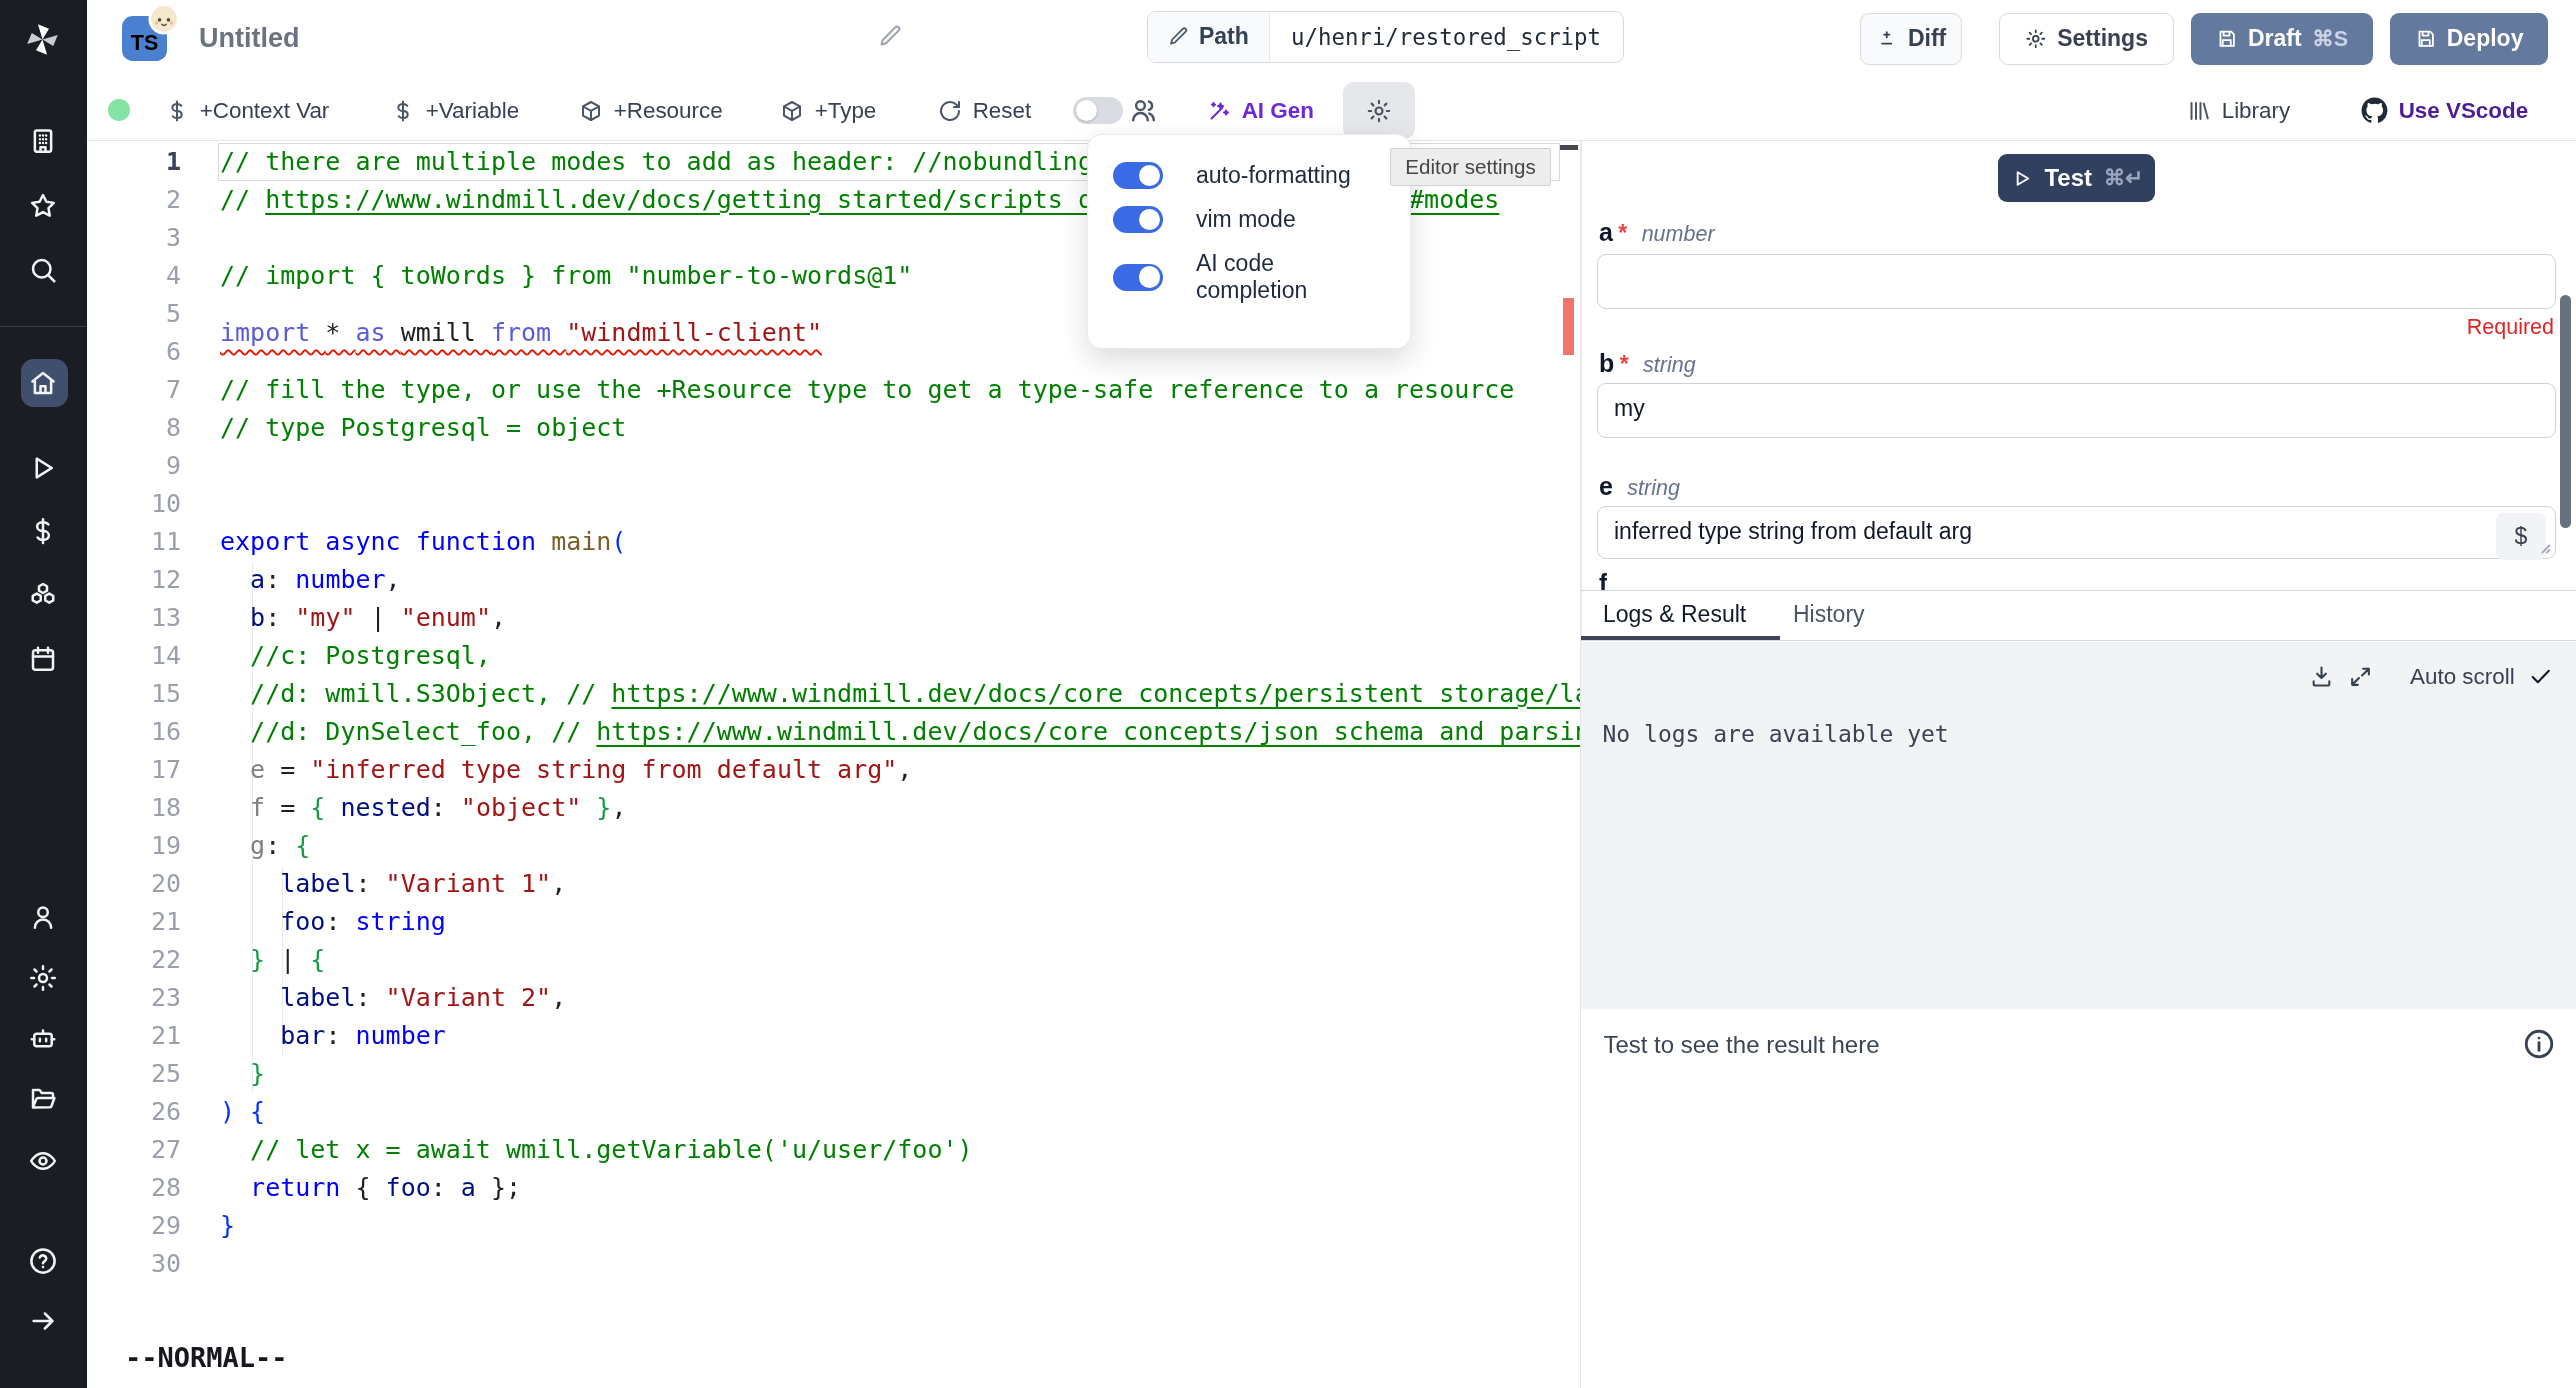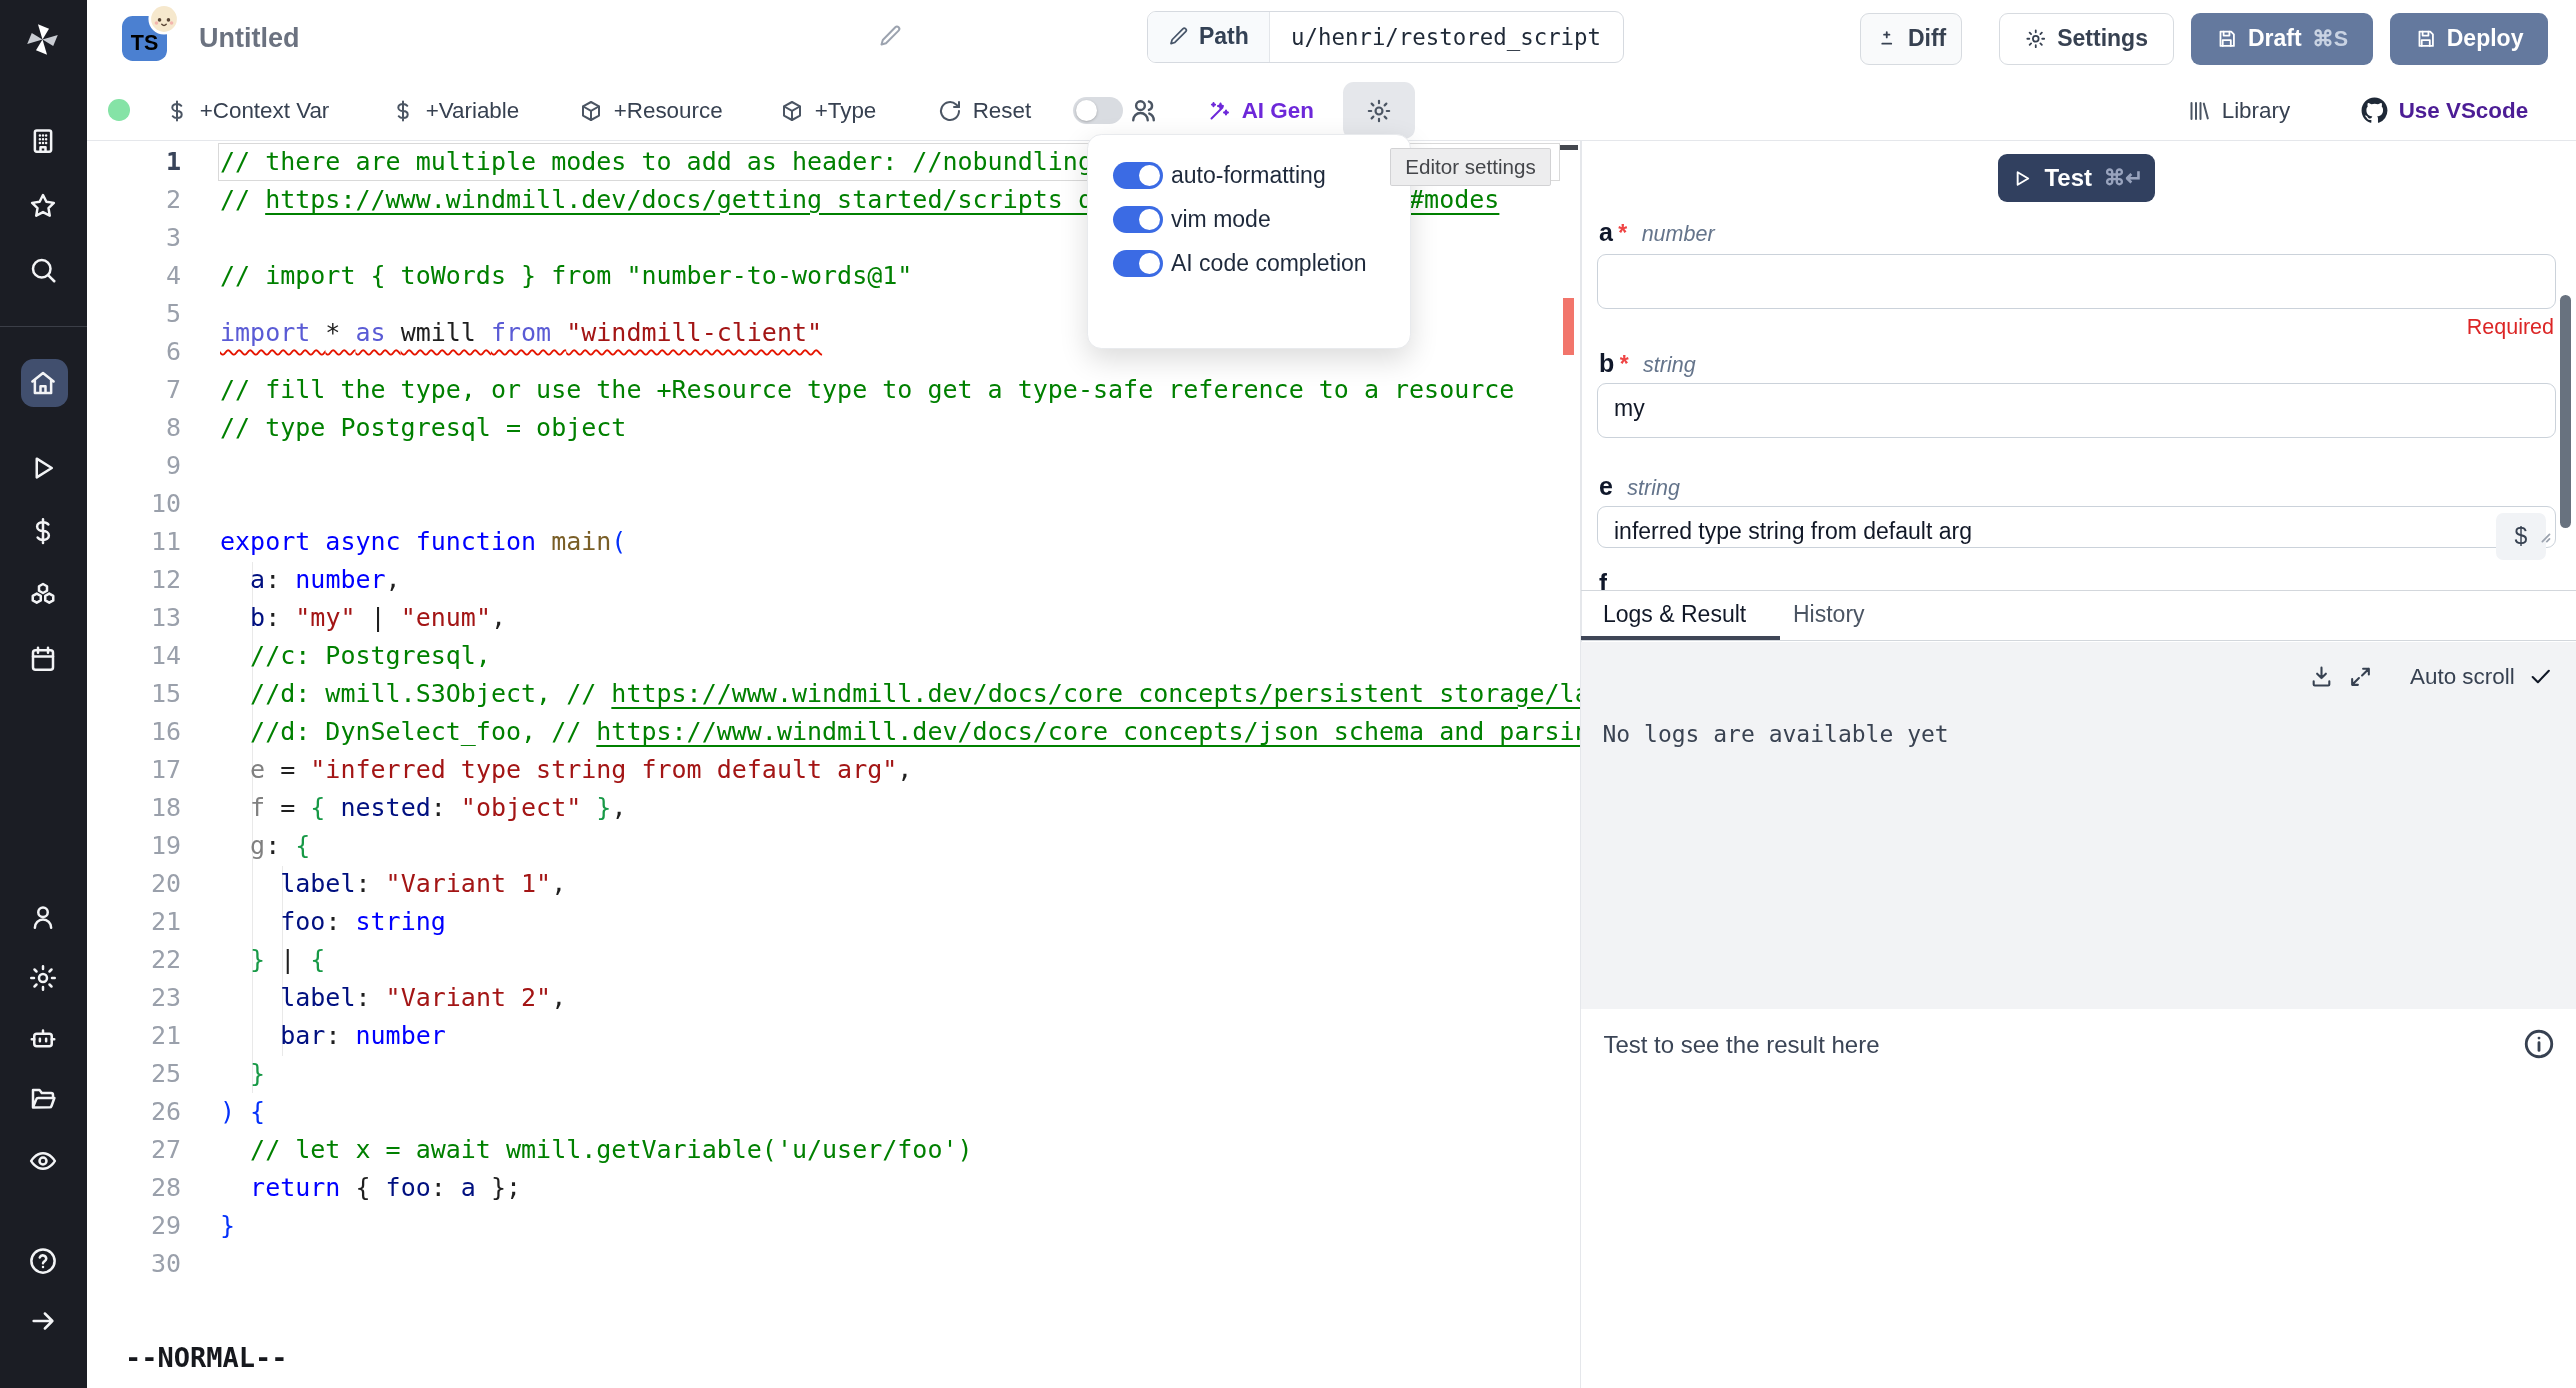--- a/index.html
+++ b/index.html
@@ -67,21 +67,21 @@
   .wavy { text-decoration:underline wavy #e51400; text-decoration-thickness:1.8px; text-underline-offset:8px; text-decoration-skip-ink:none;margin-top:19px; }
   .guide { position:absolute; width:1.3px; background:#e9e9e9; }
   #ruler-cursor { left:1560px; top:145px; width:18px; height:5.4px; background:#45484f; }
   #ruler-error { left:1563px; top:298px; width:10.7px; height:57px; background:#f2756b; }
   #vim-status { left:125px; top:1342px; font-family:"DejaVu Sans Mono", monospace; font-size:27px; font-weight:bold; color:#16181d; }
   #v-divider { left:1580px; top:141px; width:1.8px; height:1247px; background:#e5e7eb; }
 
   
   #popup { left:1087px; top:134px; width:324px; height:215px; background:#fff; border:0.9px solid #e8eaed; border-radius:14.3px;
            box-shadow:0 10.7px 29px rgba(0,0,0,.14); z-index:40; padding:27px 25px; display:flex; flex-direction:column; gap:17px; }
-  .toggle-row { display:flex; align-items:center; gap:8px; }
+  .toggle-row { display:flex; align-items:center; gap:33px; }
   .switch { position:relative; width:50px; height:27px; border-radius:13.4px; background:#3b6be4; flex:0 0 50px; cursor:pointer; }
   .switch .knob { position:absolute; right:2.7px; top:2.7px; width:21.5px; height:21.5px; border-radius:50%; background:#fff; }
   .toggle-label { font-size:23px; color:#1e293b; }
   #tooltip { left:1390px; top:148px; height:38px; padding:0 14.3px; background:#ededee; border:0.9px solid #d2d2d4; border-radius:1.8px;
              display:flex; align-items:center; font-size:20.6px; color:#44464a; z-index:50; }
 
   
   #test-btn { left:1998px; top:154px; width:157px; height:48px; background:#31405f; border-radius:9px; display:flex; align-items:center;
               justify-content:center; gap:11.6px; color:#fff; font-size:24px; font-weight:bold; cursor:pointer; }
   #test-btn svg { width:23px; height:23px; }
@@ -419,21 +419,21 @@
     <span class="fld-name">b</span>
       <span class="fld-star">*</span>
     <span class="fld-type">string</span>
   </div>
   <div class="fld-input" style="top:383px;height:55px">my</div>
 
   <div class="fld-label" style="top:472px">
     <span class="fld-name">e</span>
     <span class="fld-type">string</span>
   </div>
-  <div class="fld-input" style="top:506px;height:42px;padding-right:40px">
+  <div class="fld-input" style="top:506px;height:53px;padding-right:40px">
     <span>inferred type string from default arg</span>
     <div id="dollar-btn">$</div>
     <svg id="resize-corner" class="ic" viewBox="0 0 16 16" stroke-width="1.5">
         <path d="M14 6L6 14M14 11l-3 3"></path>
       </svg>
   </div>
   <div id="f-partial" class="abs">f</div>
 
   <div id="tabs-divider-top" class="abs"></div>
   <div id="tab-logs" class="abs">Logs &amp; Result</div>

